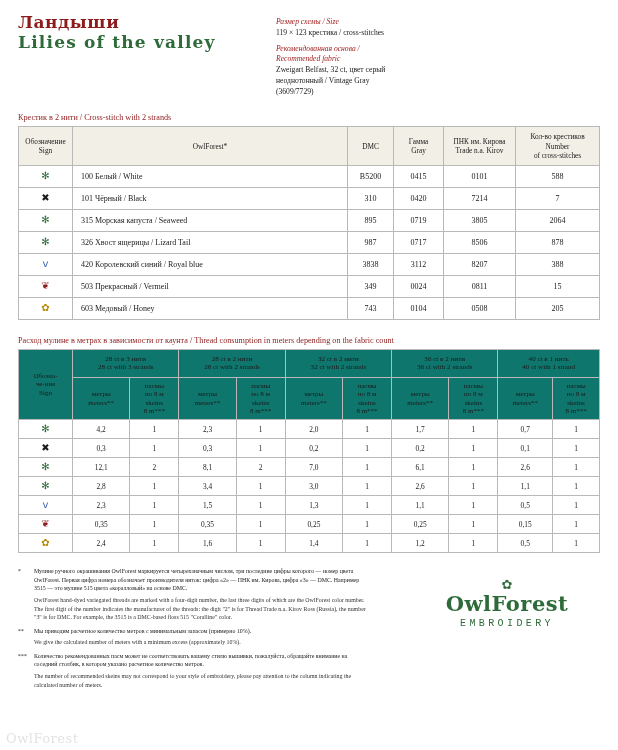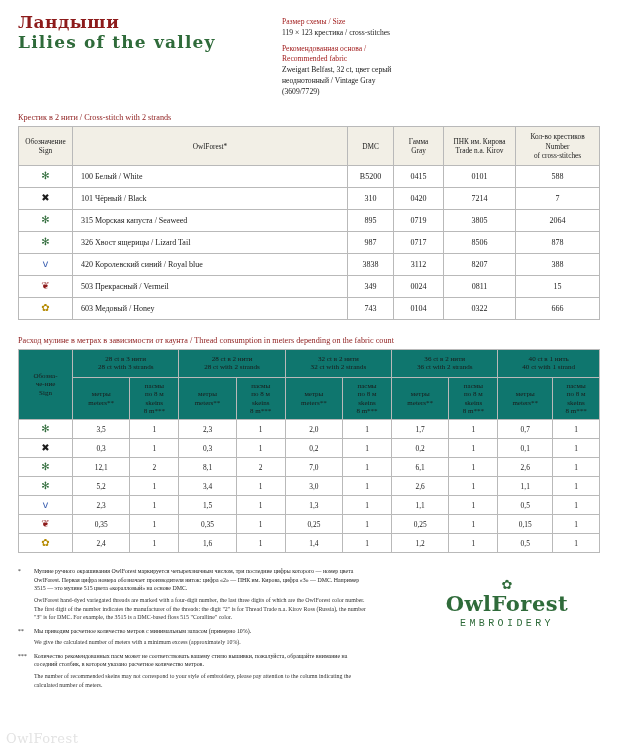--- a/index.html
+++ b/index.html
@@ -8,42 +8,42 @@
     width: 618px; height: 750px;
     background: #ffffff;
     font-family: "Liberation Serif", serif;
     color: #1a1a1a;
     position: relative;
     overflow: hidden;
   }
   .page { position: relative; width: 618px; height: 750px; padding: 14px 18px; }
 
   
-  .header { display: flex; gap: 12px; align-items: flex-start; }
+  .header { display: flex; gap: 6px; align-items: flex-start; }
   .hdr-left { width: 252px; }
   .brand-line1 {
     font-family: "DejaVu Serif", serif;
     font-size: 17px; letter-spacing: .5px;
     color: #8d1b1b; font-weight: bold;
     line-height: 1.05;
   }
   .brand-line2 {
     font-family: "DejaVu Serif", serif;
     font-size: 17px; letter-spacing: 1.2px;
     color: #2f6b3a; font-weight: bold;
     line-height: 1.1; margin-top: 1px;
   }
   .subtitle {
     font-size: 7.8px; line-height: 1.35; margin-top: 5px; color: #1a1a1a;
   }
   .code { font-size: 9.5px; margin-top: 10px; letter-spacing: .3px; }
 
   .hdr-mid { width: 160px; font-size: 7.6px; line-height: 1.42; padding-top: 3px; }
   .hdr-right { width: 168px; font-size: 7.6px; line-height: 1.42; padding-top: 3px; }
-  .red { color: #a32020; }
+  .red { color: #a32020; font-style: italic; }
 
   
   .sec-title {
     margin-top: 16px; margin-bottom: 4px;
     font-size: 8.2px; color: #8d1b1b;
   }
 
   
   table { border-collapse: collapse; width: 100%; }
   .t1 { font-size: 8px; }
@@ -205,22 +205,22 @@
           <td>349</td>
           <td>0024</td>
           <td>0811</td>
           <td>15</td>
         </tr>
         <tr>
           <td><span class="sym s-flower">✿</span></td>
           <td class="name">603 Медовый / Honey</td>
           <td>743</td>
           <td>0104</td>
-          <td>0322</td>
-          <td>666</td>
+          <td>0508</td>
+          <td>205</td>
         </tr>
       </tbody>
   </table>
 
   <div class="sec-title">Расход мулине в метрах в зависимости от каунта / Thread consumption in meters depending on the fabric count</div>
 
   <table class="t2">
     <thead>
       <tr>
         <th class="signcol" rowspan="2">
@@ -298,21 +298,21 @@
             <div>пасмы</div>
             <div>по 8 м</div>
             <div>skeins</div>
             <div>8 m***</div>
           </th>
         </tr>
     </thead>
     <tbody id="t2-body">
         <tr>
           <td><span class="sym s-star">✻</span></td>
-          <td>3,5</td>
+          <td>4,2</td>
           <td>1</td>
           <td>2,3</td>
           <td>1</td>
           <td>2,0</td>
           <td>1</td>
           <td>1,7</td>
           <td>1</td>
           <td>0,7</td>
           <td>1</td>
         </tr>
@@ -337,21 +337,21 @@
           <td>2</td>
           <td>7,0</td>
           <td>1</td>
           <td>6,1</td>
           <td>1</td>
           <td>2,6</td>
           <td>1</td>
         </tr>
         <tr>
           <td><span class="sym s-star">✻</span></td>
-          <td>5,2</td>
+          <td>2,8</td>
           <td>1</td>
           <td>3,4</td>
           <td>1</td>
           <td>3,0</td>
           <td>1</td>
           <td>2,6</td>
           <td>1</td>
           <td>1,1</td>
           <td>1</td>
         </tr>

